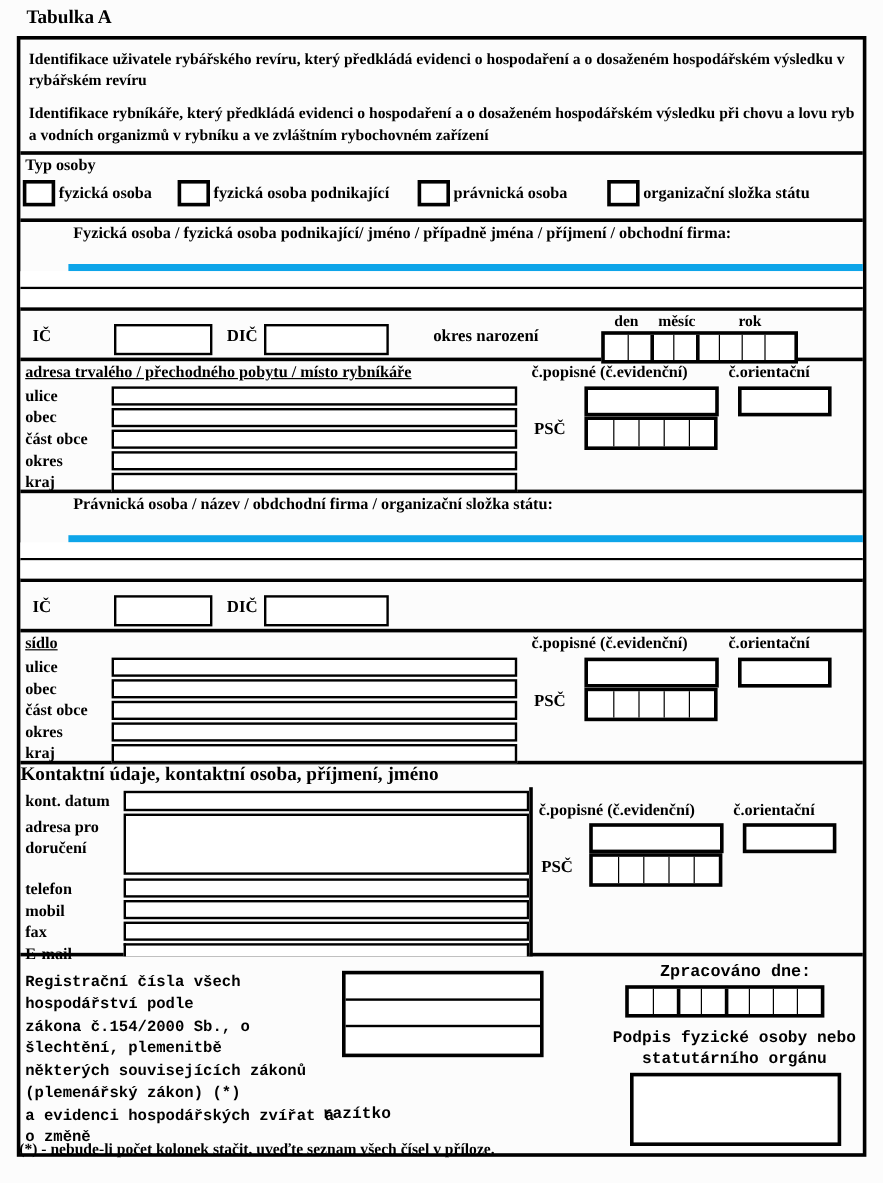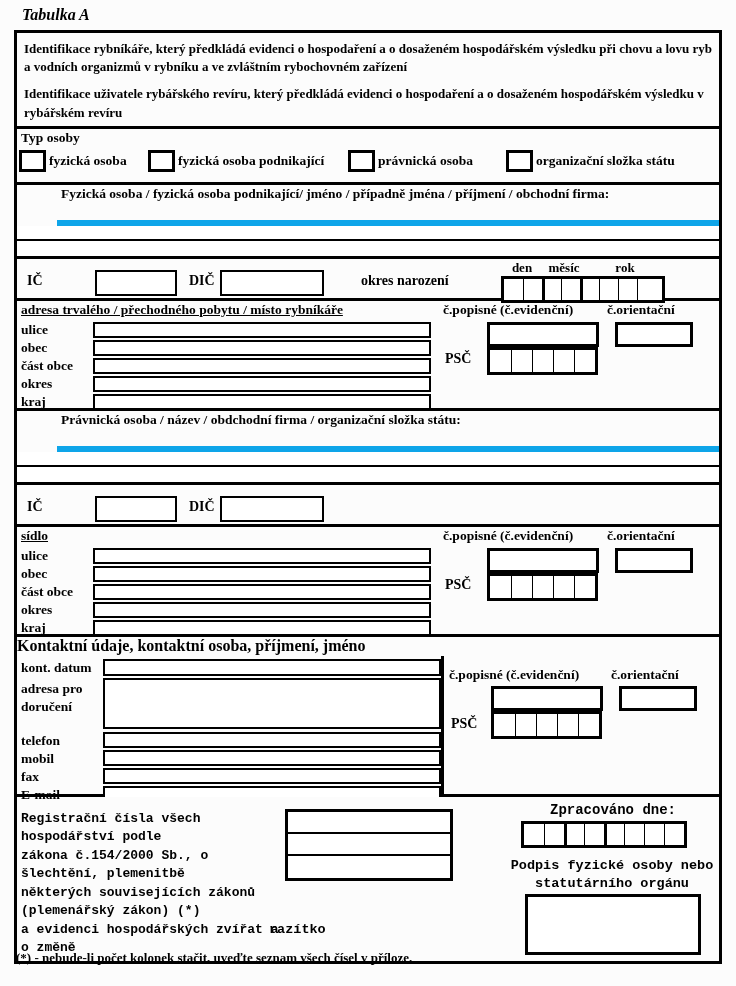--- a/index.html
+++ b/index.html
@@ -2,21 +2,21 @@
 <html><head>
 <meta charset="utf-8">
 <style>
   * { margin:0; padding:0; box-sizing:border-box; }
   html,body { background:#fcfcfc; }
   body {
     position:relative; width:736px; height:986px; overflow:hidden;
     font-family:"Liberation Serif","DejaVu Serif",serif;
     font-weight:bold; color:#000;
   }
-  .page-title { position:absolute; left:22px; top:6px; font-size:16px;font-style:italic; }
+  .page-title { position:absolute; left:22px; top:6px; font-size:16px; }
   .form { position:absolute; left:14px; top:30px; width:708px; border:3px solid #000; background:#fcfcfc; }
   .sec { position:relative; border-bottom:3px solid #000; }
   .sec:last-child { border-bottom:none;font-family:Liberation Mono, monospace; }
   .lbl { font-size:13.5px; line-height:1.2; }
   .uline { text-decoration:underline; }
   .box { background:#fff; border:2px solid #000; }
   .tbox { background:#fff; border:3px solid #000; }
   .abs { position:absolute; }
 
   
@@ -90,22 +90,22 @@
   .footnote { position:absolute; left:16px; top:950px; font-size:13px; }
 </style>
 </head>
 <body>
 
 <div class="page-title">Tabulka A</div>
 
 <div class="form">
 
   <div class="sec sec-header">
+    <p>Identifikace uživatele rybářského revíru, který předkládá evidenci o hospodaření a o dosaženém hospodářském výsledku v rybářském revíru</p>
     <p>Identifikace rybníkáře, který předkládá  evidenci o hospodaření a o dosaženém hospodářském výsledku při chovu a lovu ryb a vodních organizmů v rybníku a ve zvláštním rybochovném zařízení</p>
-    <p>Identifikace uživatele rybářského revíru, který předkládá evidenci o hospodaření a o dosaženém hospodářském výsledku v rybářském revíru</p>
   </div>
 
   <div class="sec sec-typ">
     <div class="sec-label lbl">Typ osoby</div>
     <div class="opt" style="left:2px">
       <div class="cb"></div>
       <span class="lbl">fyzická osoba</span>
     </div>
     <div class="opt" style="left:131px">
       <div class="cb"></div>

